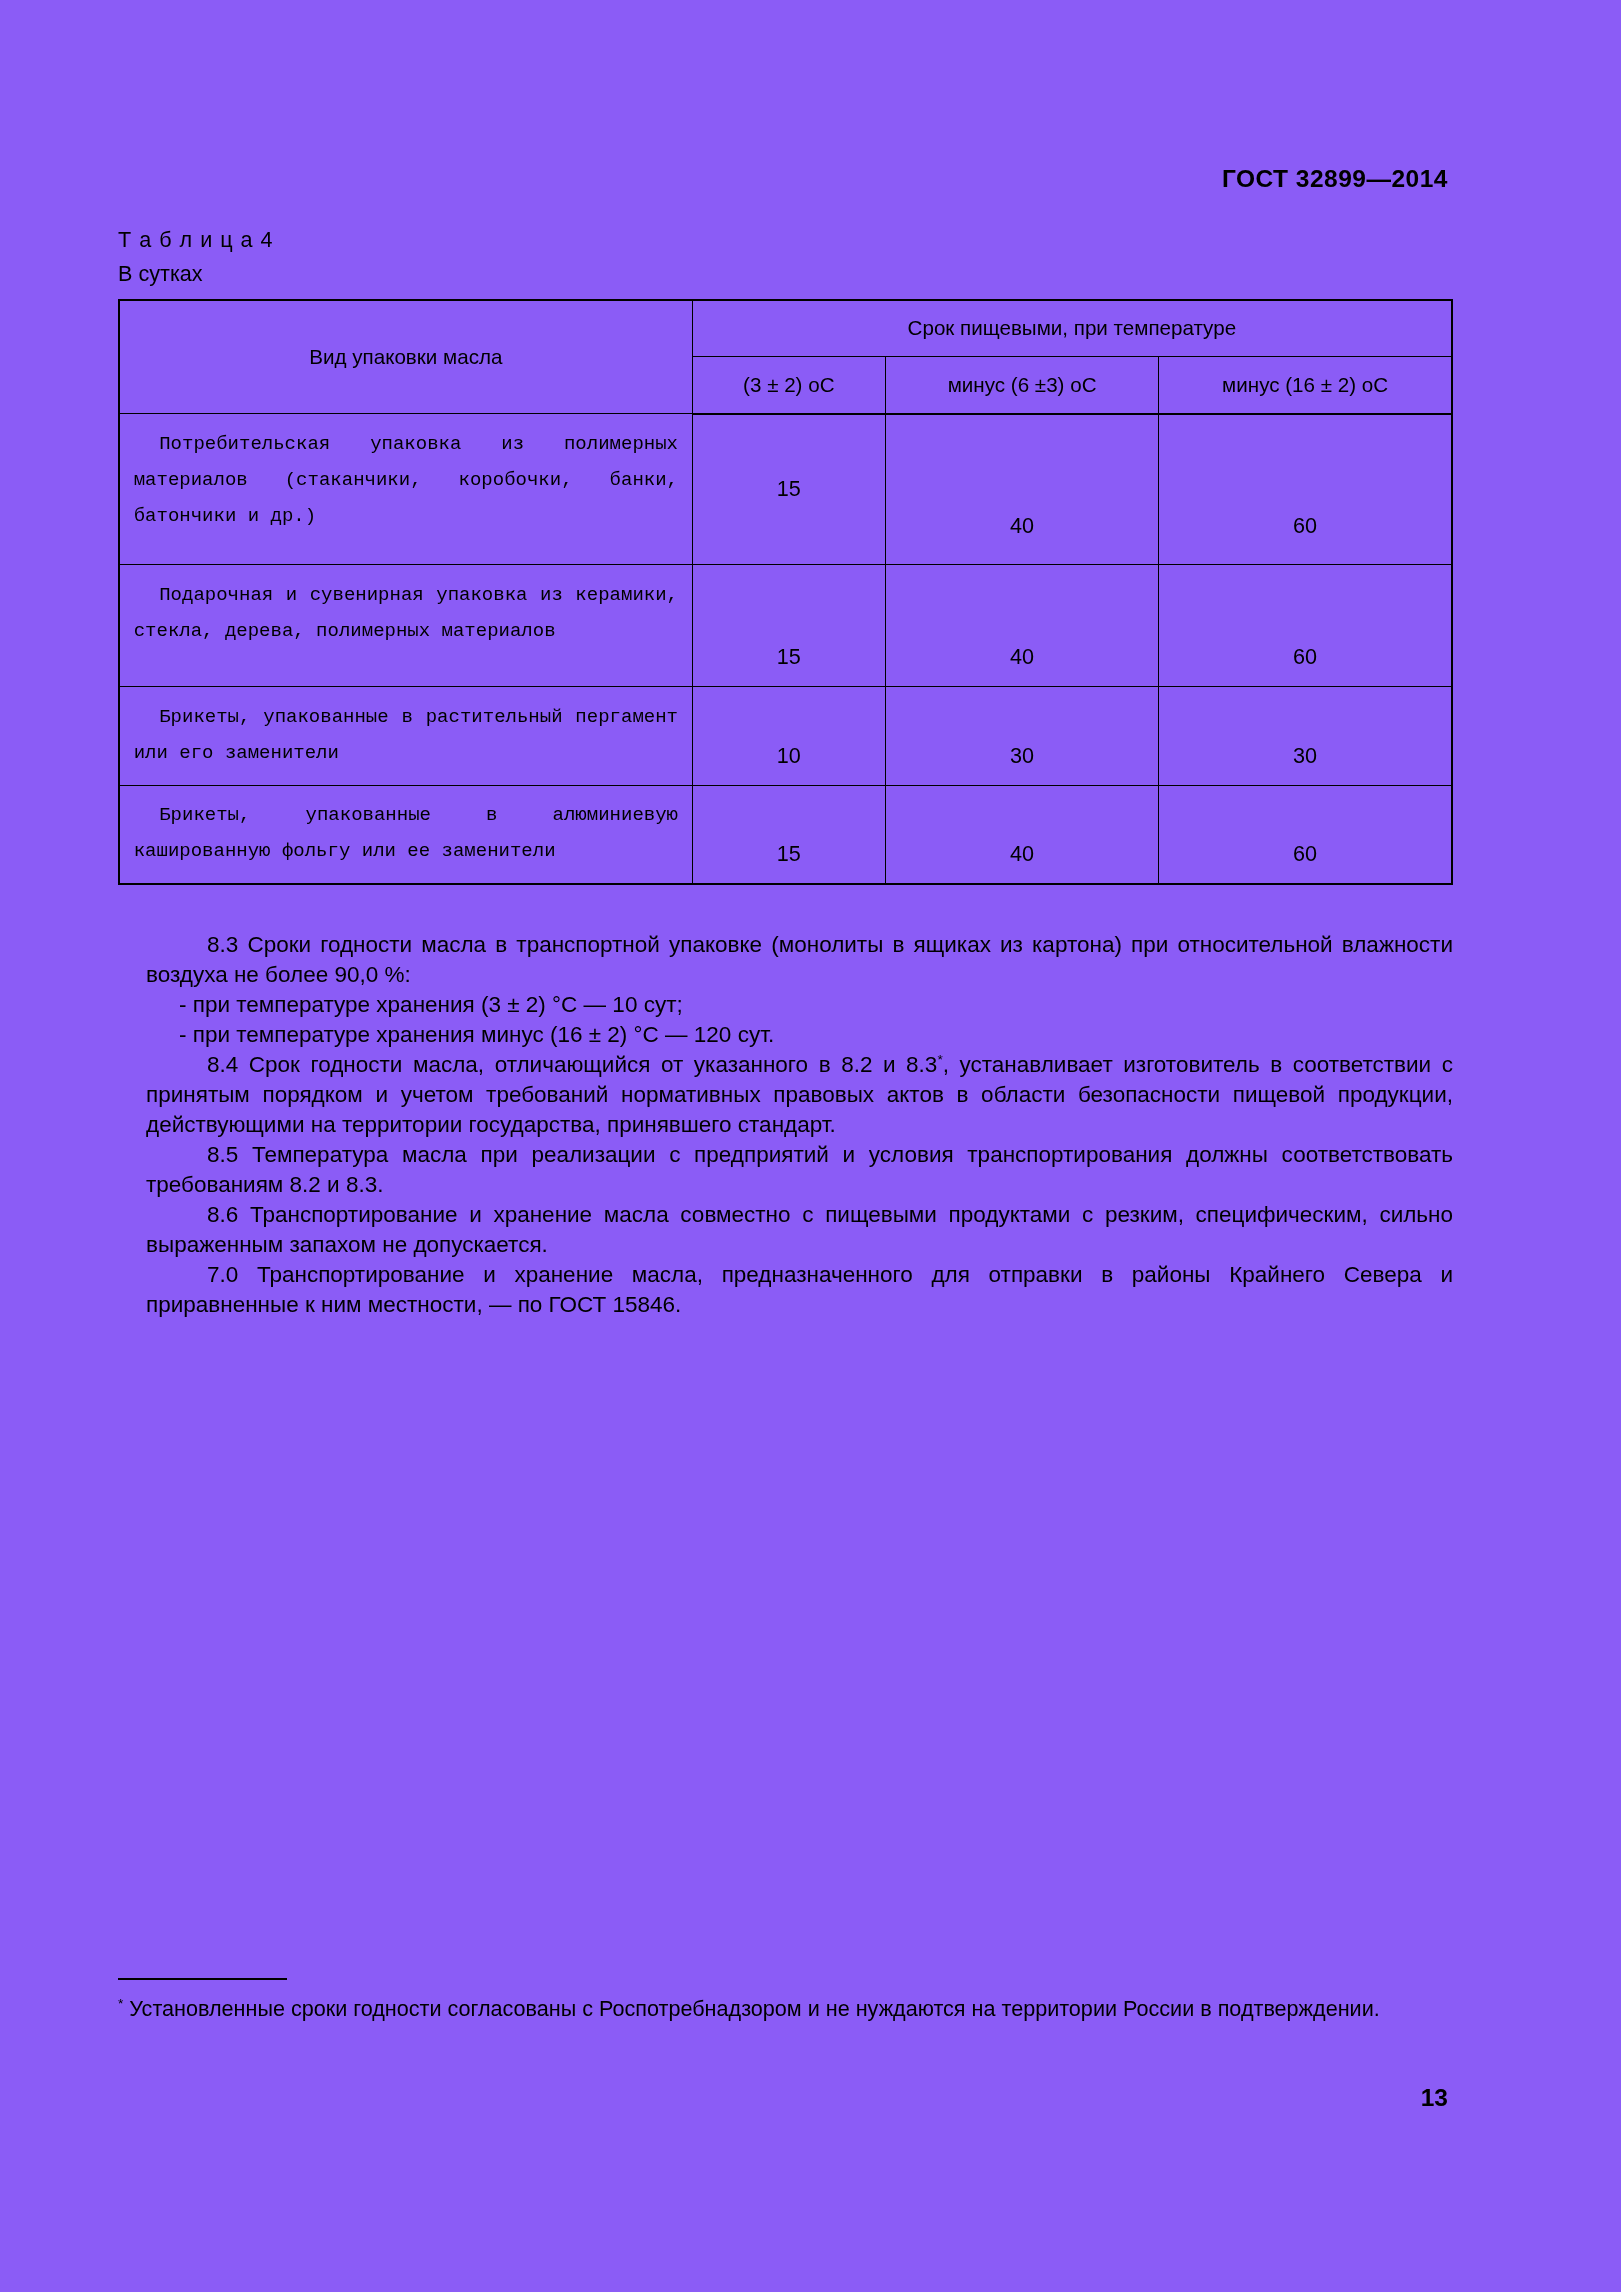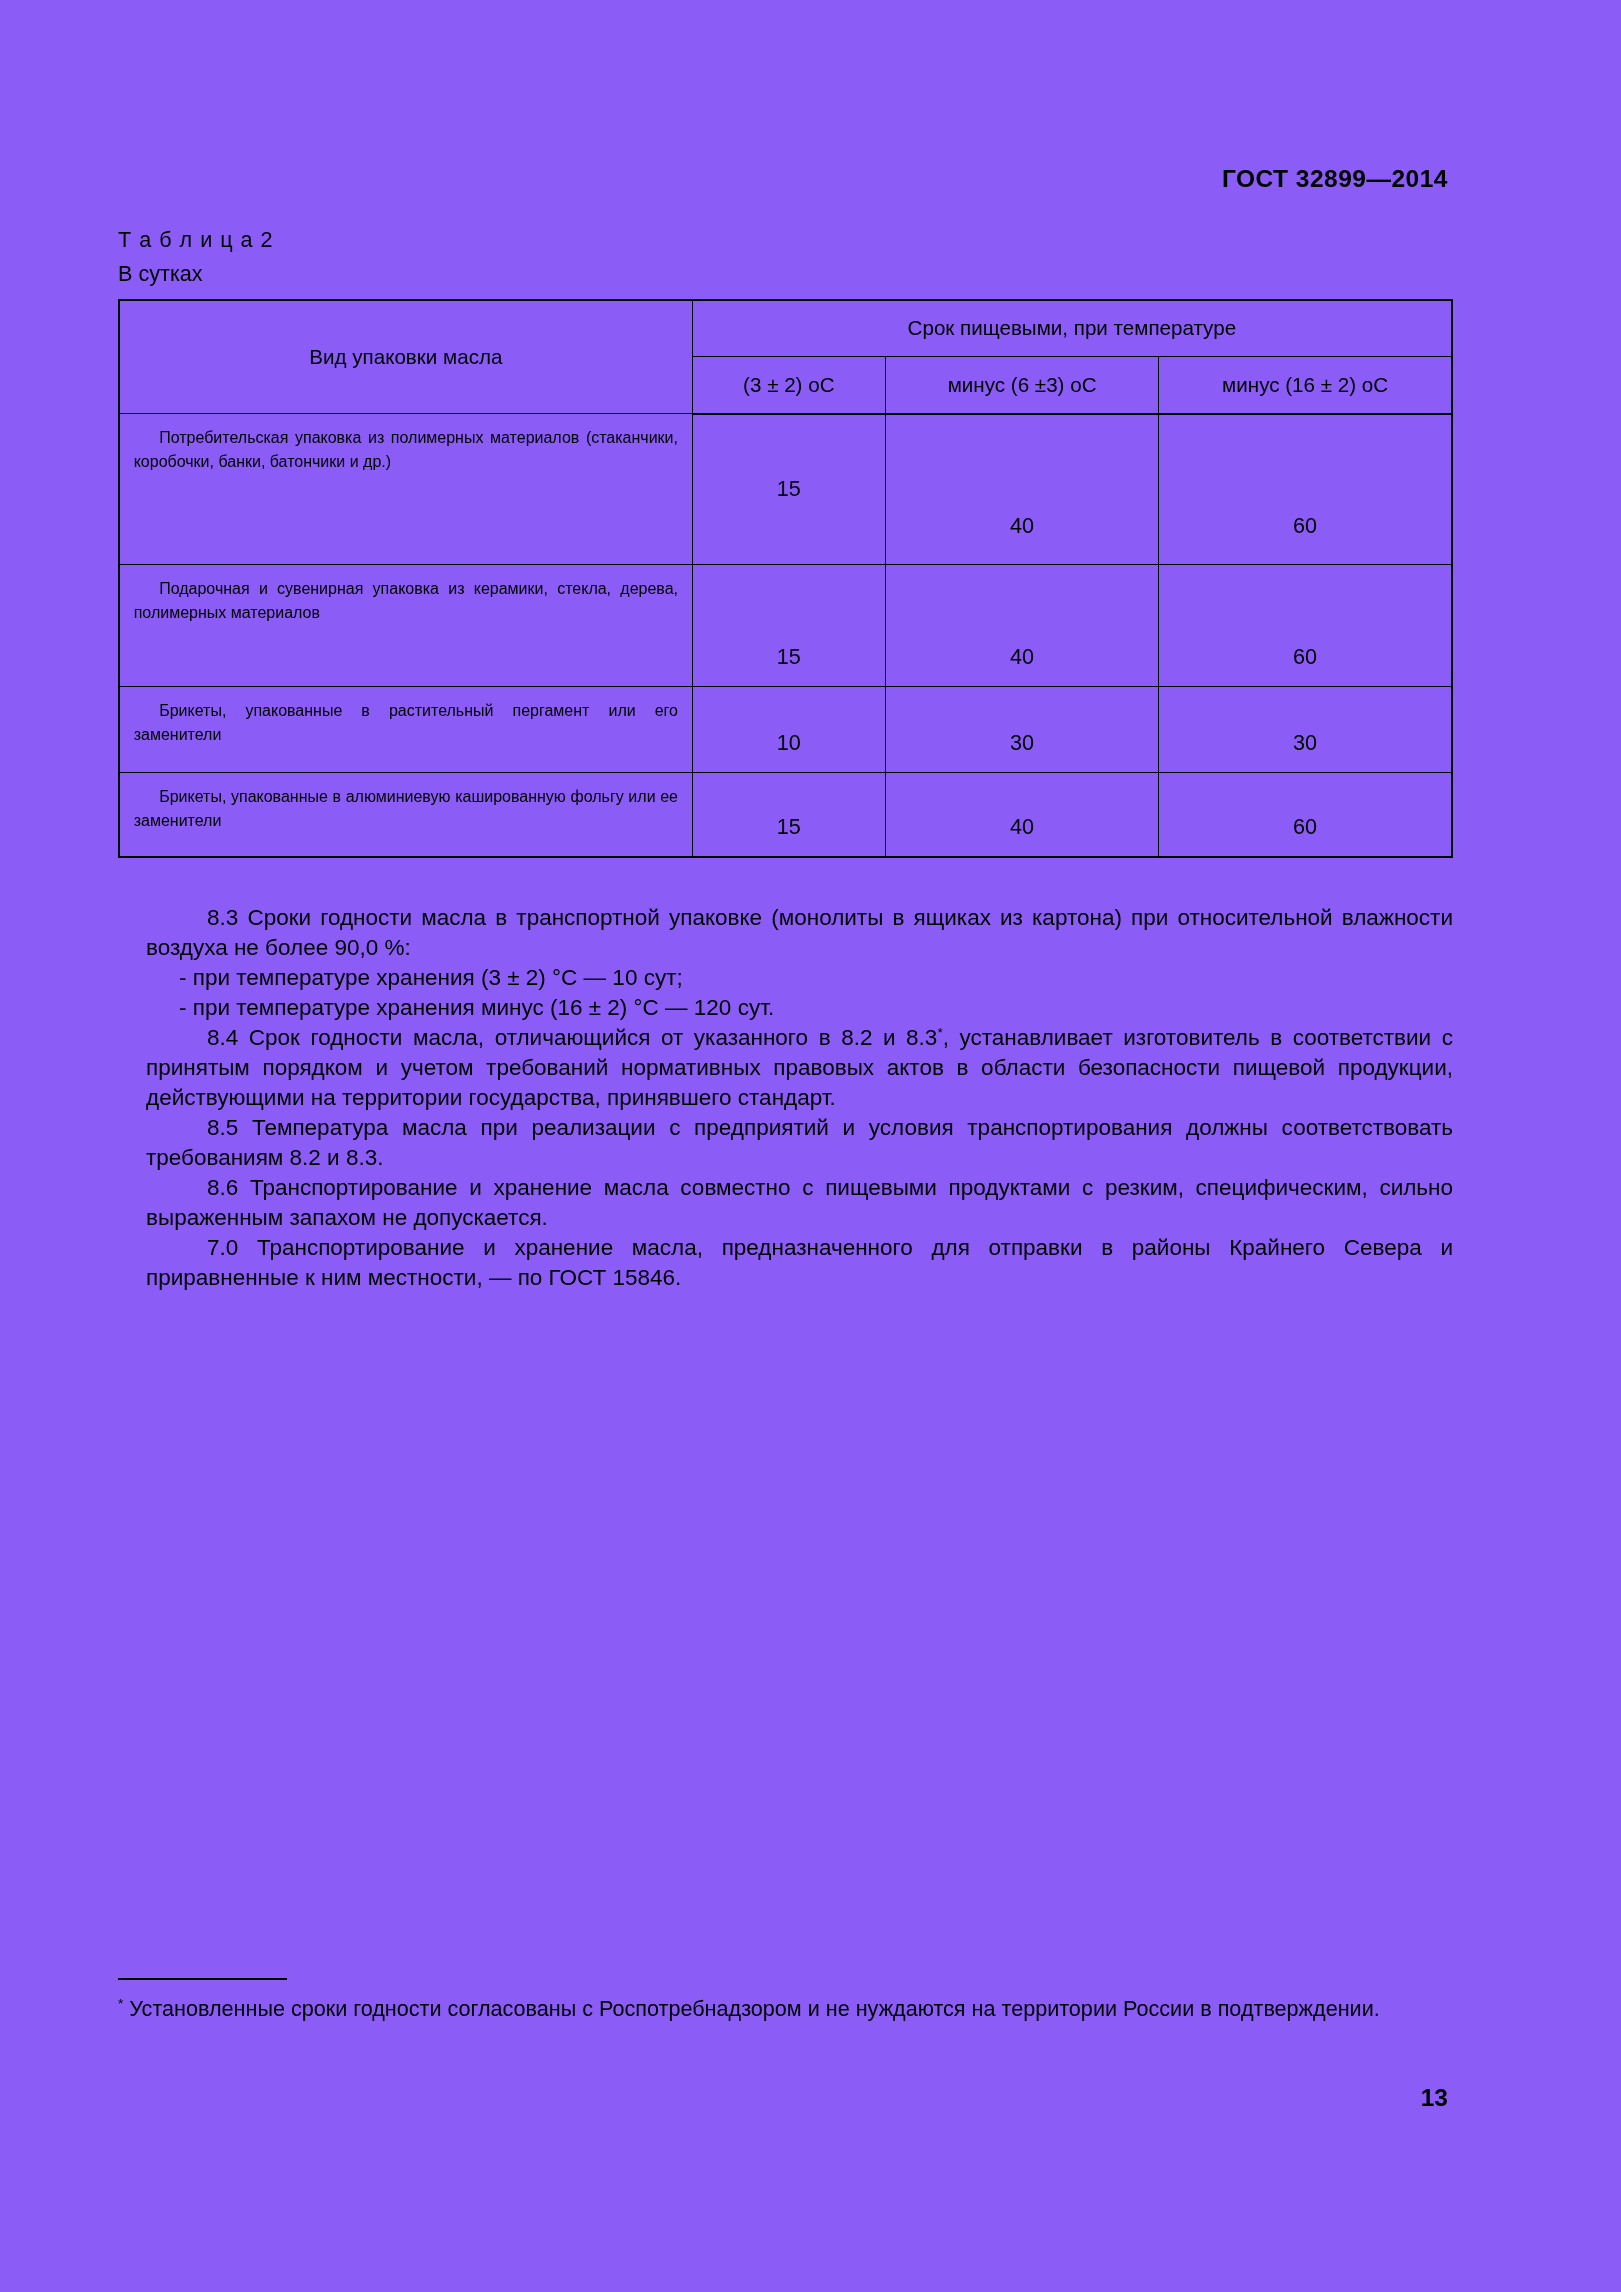--- a/index.html
+++ b/index.html
@@ -36,23 +36,24 @@
   table.gost col.c4 { width:22%; }
 
   table.gost th {
     font-weight:normal; font-size:20.6px; text-align:center;
     padding:9.8px 7.8px; vertical-align:middle;
   }
   table.gost thead tr.sub-row th { border-bottom:2.9px solid #000; height:57px; }
   table.gost thead tr.group-row th { height:57px; }
 
   td.name {
-    font-size:16px; line-height:24px;
+    font-size:19px; line-height:36px;
     text-align:justify; vertical-align:top;
     padding:11.8px 13.7px 13.7px 13.7px;
+    font-family:Liberation Mono, monospace;
   }
   td.name p { text-indent:25.5px; }
 
   td.val {
     font-size:21.6px; text-align:center;
   }
   .va-m { vertical-align:middle; }
   .va-b { vertical-align:bottom; padding-bottom:15.7px; }
   .va-b-deep { vertical-align:bottom; padding-bottom:25.5px; }
 
@@ -83,21 +84,21 @@
 </style>
 </head>
 <body>
 
 <div class="page">
 
   <div class="doc-header">ГОСТ 32899—2014</div>
 
   <div class="content">
 
-    <div class="tbl-caption">Т а б л и ц а  2</div>
+    <div class="tbl-caption">Т а б л и ц а  4</div>
     <div class="tbl-unit">В сутках</div>
 
     <table class="gost">
       <colgroup>
         <col class="c1">
           <col class="c2">
           <col class="c3">
           <col class="c4">
       </colgroup>
       <thead>

